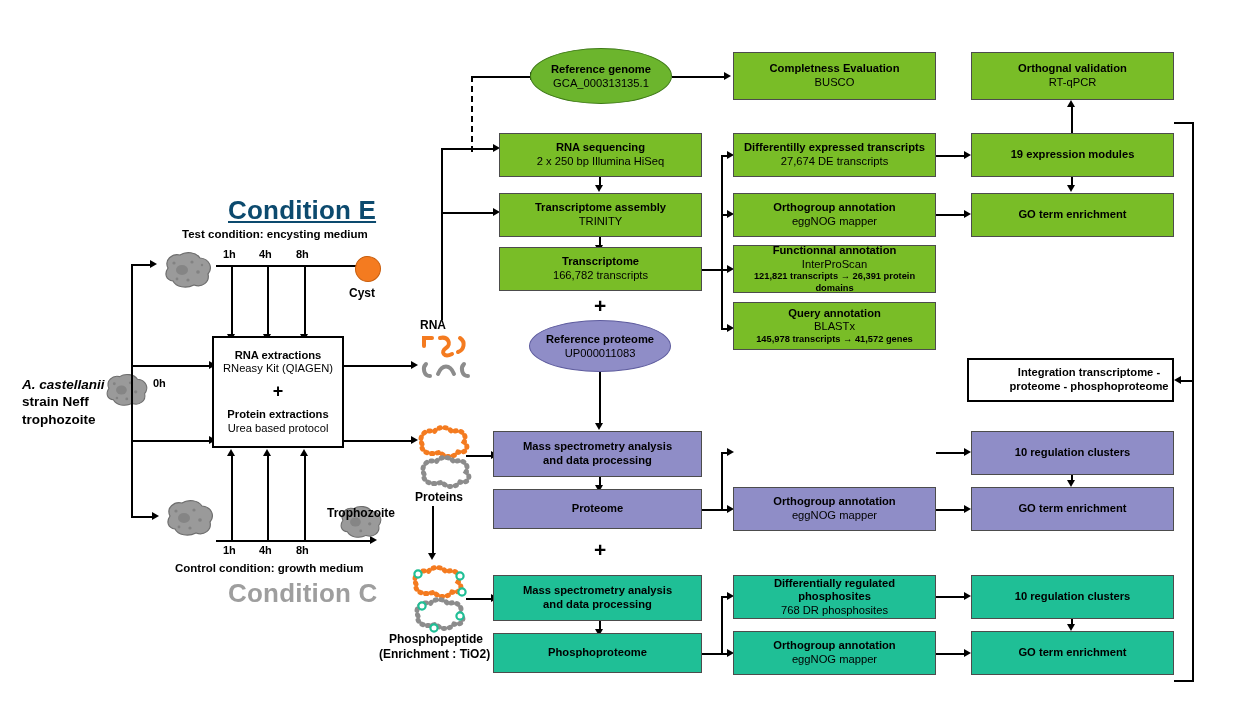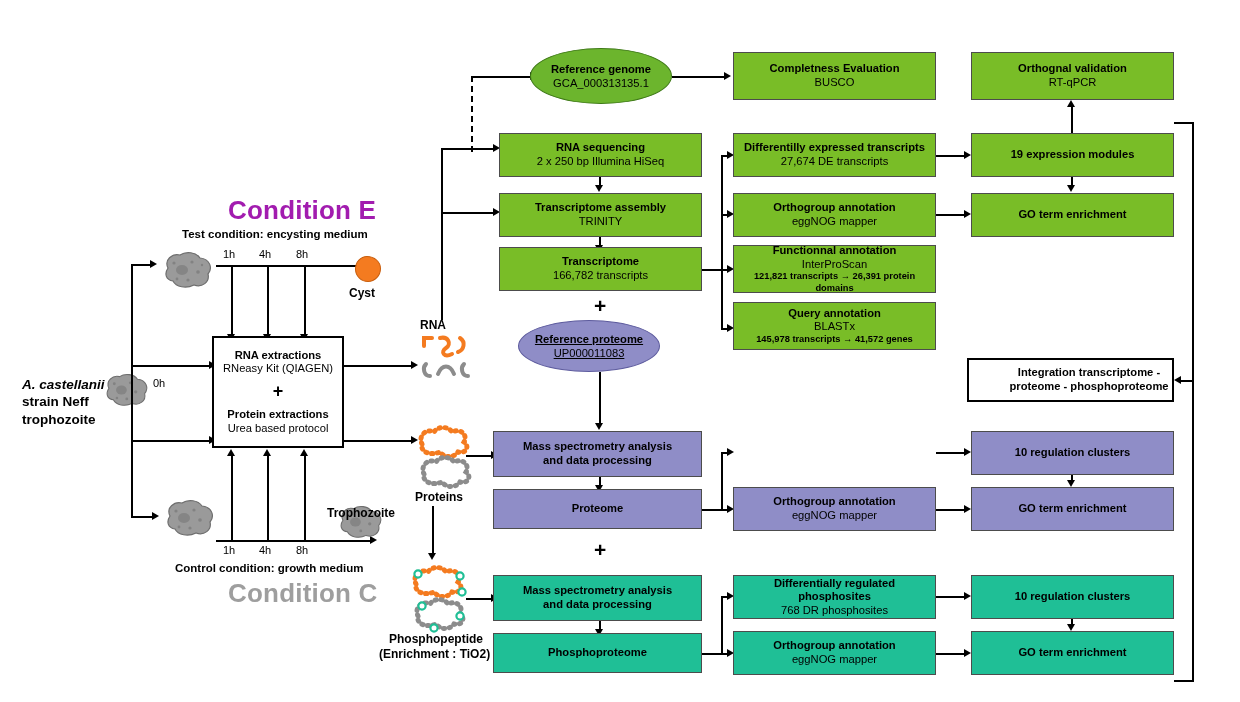--- a/index.html
+++ b/index.html
@@ -67,24 +67,24 @@
     color: #000000;
     white-space: nowrap;
   }
   .cond-title {
     position: absolute;
     font-size: 26px;
     font-weight: bold;
     letter-spacing: .2px;
     white-space: nowrap;
   }
-  .cond-e { color: #a21caf; }
+  .cond-e { color: #0c4a6e; text-decoration: underline; }
   .cond-c { color: #9e9e9e; }
   .sub-cond { font-size: 11.5px; font-weight: bold; text-align: right; }
-  .tp { font-size: 11px; font-weight: normal; }
+  .tp { font-size: 11px; font-weight: bold; }
   .lbl-bold { font-size: 12px; font-weight: bold; }
   .lbl-species {
     font-size: 13.5px;
     font-weight: bold;
     line-height: 1.28;
     white-space: normal;
   }
   .lbl-species i { font-style: italic; }
   .plus {
     position: absolute;
@@ -381,21 +381,21 @@
   </div>
   <div class="ln v" style="left:1071px; top:177px; height:10px;"></div>
   <div class="arw d" style="left:1067px; top:185px;"></div>
 
   <div class="box green" style="left:971px; top:193px; width:203px; height:44px;">
     <div class="t1">GO term enrichment</div>
   </div>
 
   <div class="plus" style="left:594px; top:294px;">+</div>
 
-  <div class="ellipse purple" style="left:518px; top:320px; width:142px; height:52px;text-decoration:underline;">
+  <div class="ellipse purple" style="left:529px; top:320px; width:142px; height:52px;">
     <div class="t1">Reference proteome</div>
     <div class="t2">UP000011083</div>
   </div>
   <div class="ln v" style="left:599px; top:372px; height:52px;"></div>
   <div class="arw d" style="left:595px; top:423px;"></div>
 
   <div class="box purple" style="left:493px; top:431px; width:209px; height:46px;">
     <div class="t1">Mass spectrometry analysis</div>
     <div class="t1">and data processing</div>
   </div>

